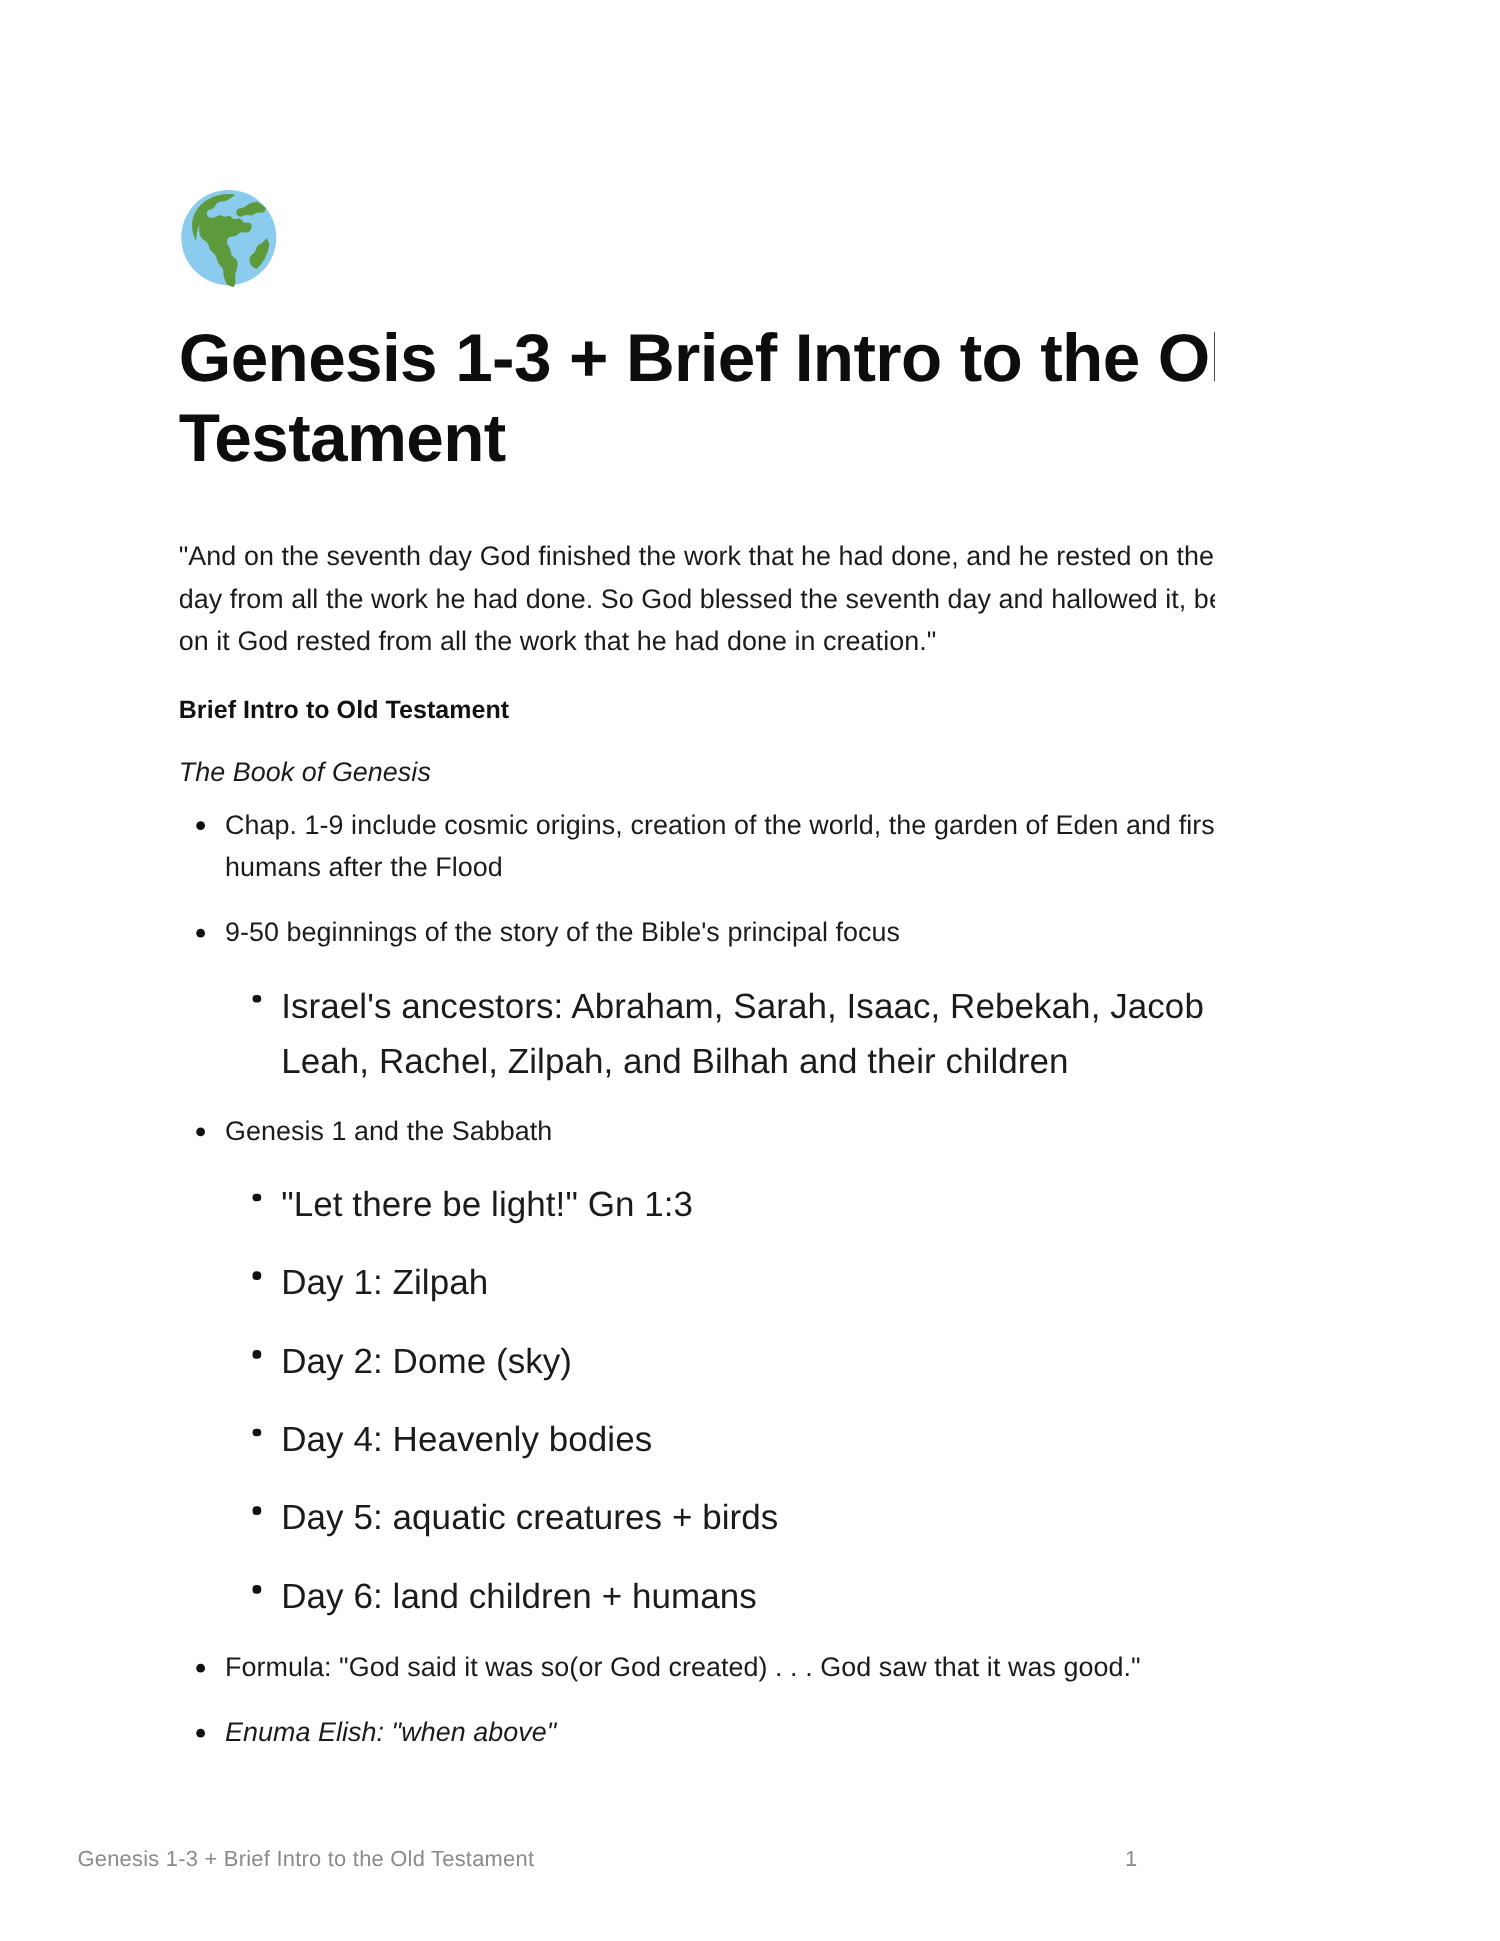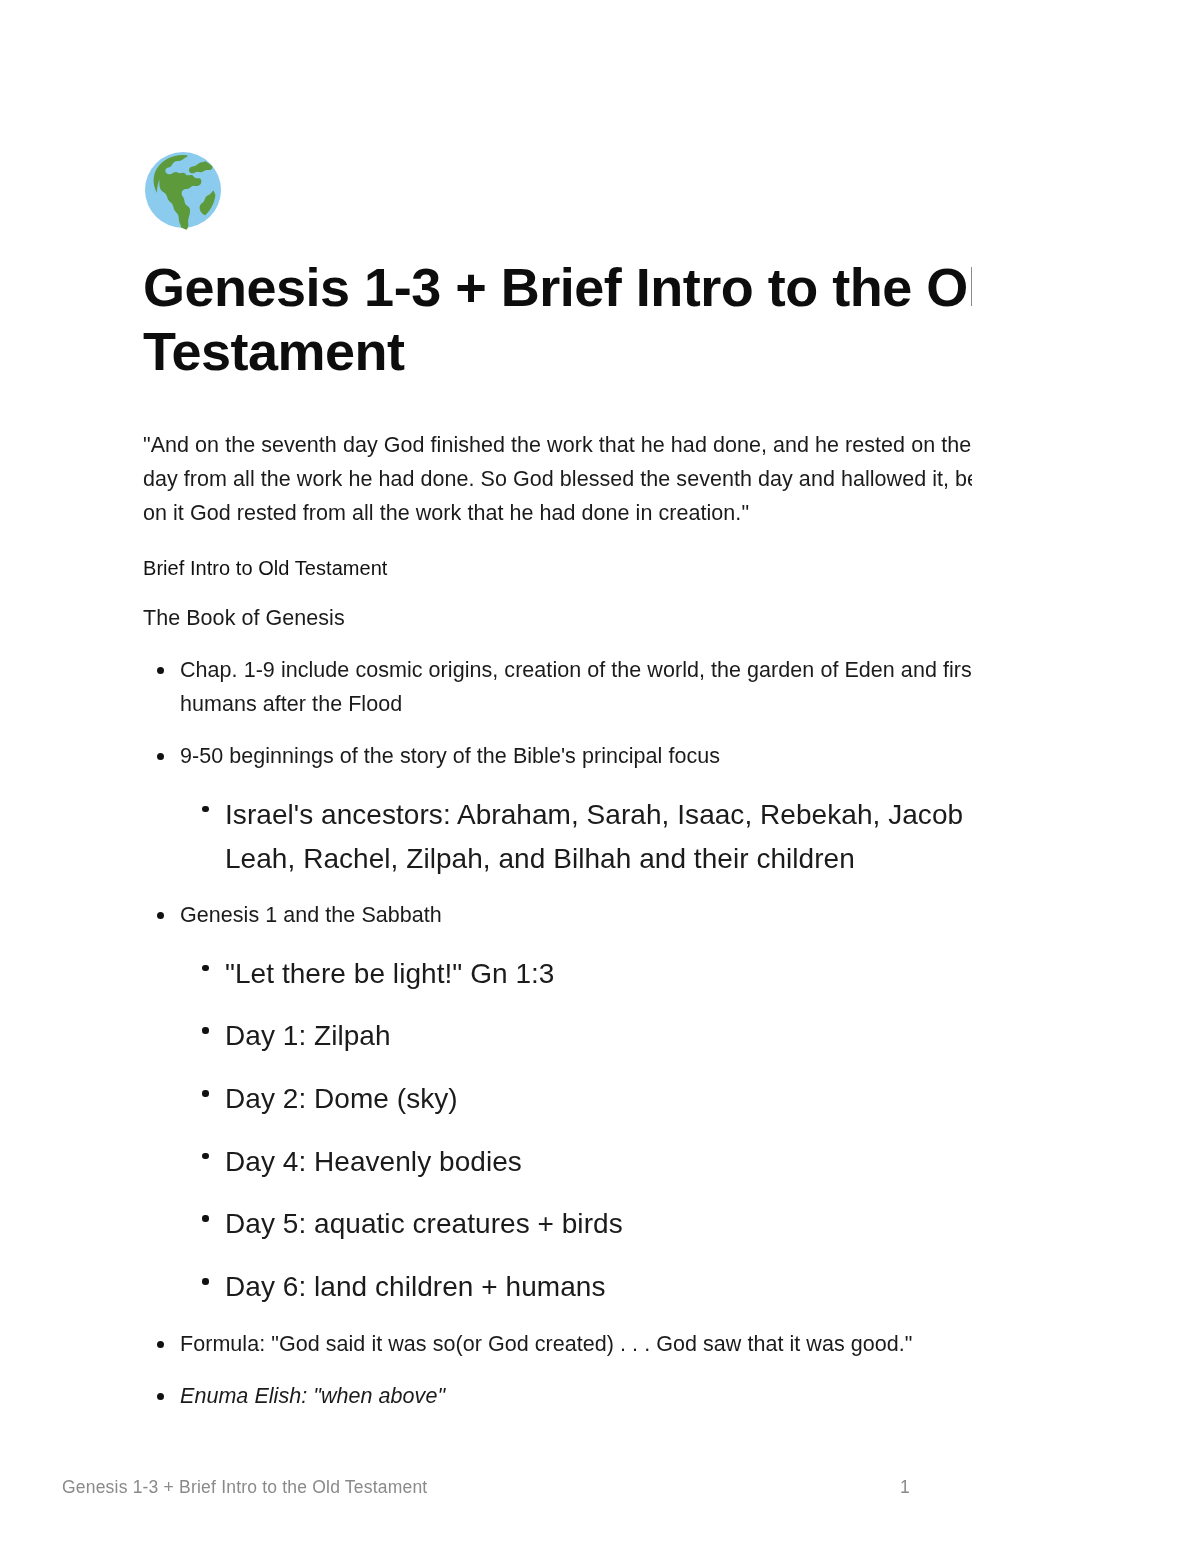--- a/index.html
+++ b/index.html
@@ -53,28 +53,29 @@
     margin: 0 0 20px 0;
     letter-spacing: 0.05px;
   }
 
   .para.quote-block {
     margin-bottom: 26px;
   }
 
   .subhead {
     font-size: 20px;
-    font-weight: 400;
+    font-weight: 700;
     color: #111111;
     margin: 0 0 22px 0;
     letter-spacing: 0.05px;
   }
 
   .para.plain {
-    margin-bottom: 18px;
+    margin-bottom: 8px;
+    font-style: italic;
   }
 
   
   ul.lvl1 {
     list-style: none;
     margin: 0;
     padding: 0;
   }
 
   ul.lvl1 > li.bullet {

